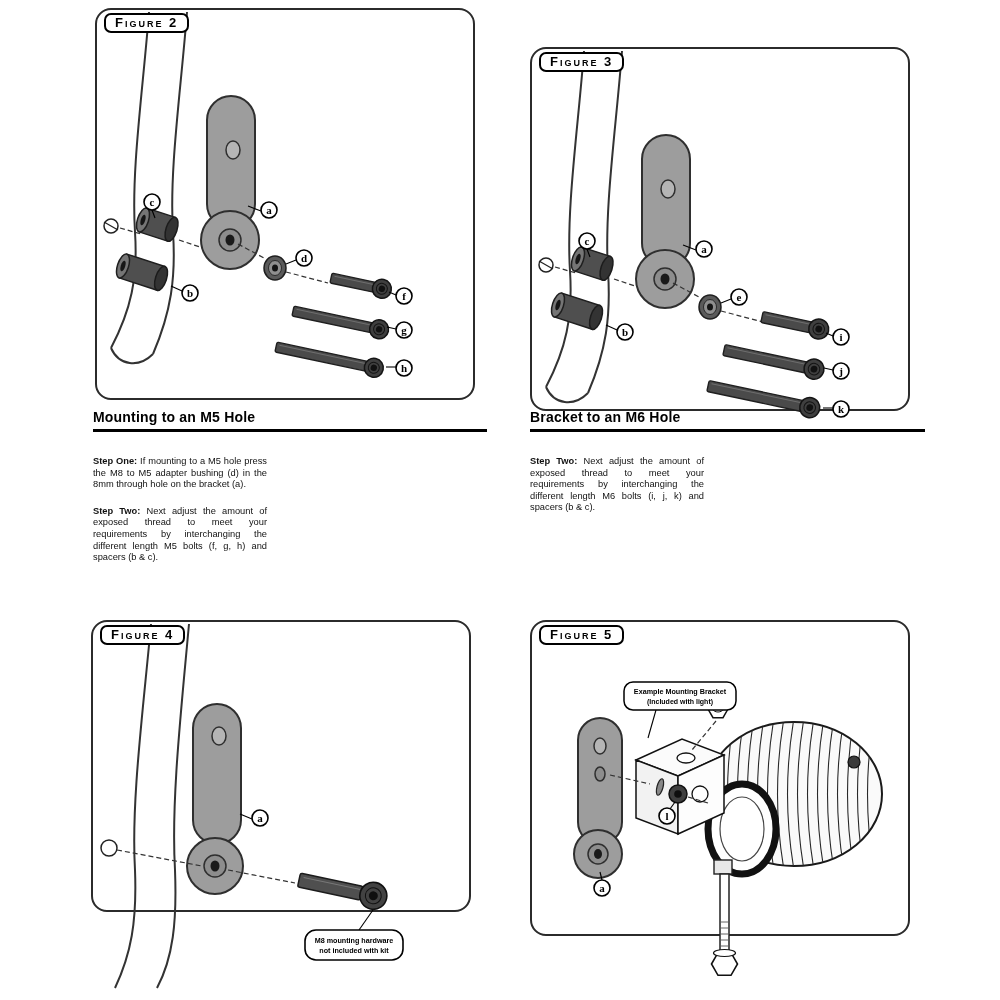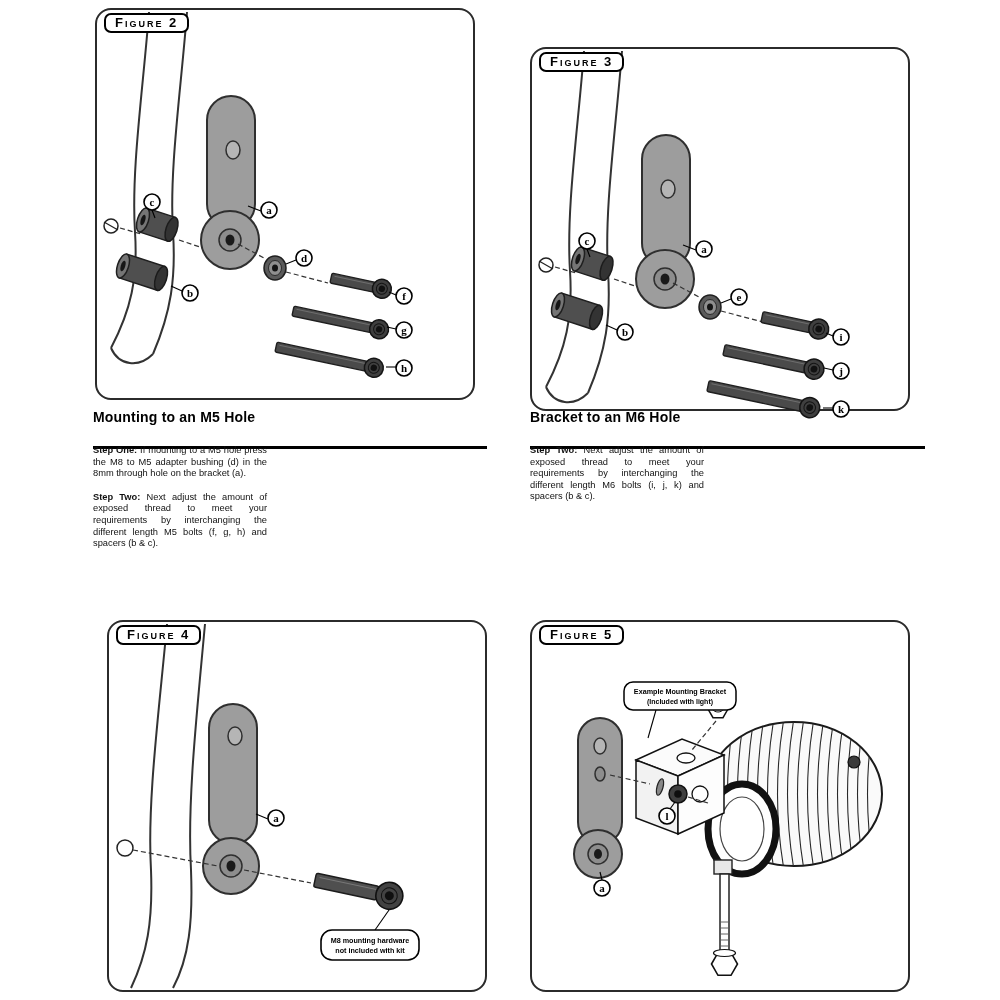--- a/index.html
+++ b/index.html
@@ -15,24 +15,24 @@
   .badge {
     position:absolute; top:3px; left:7px; z-index:2;
     border:2px solid #000; border-radius:7px; background:#fff;
     padding:0 9px 1px 9px;
     font-weight:bold; font-size:13px; letter-spacing:2px;
     font-variant:small-caps; color:#000; white-space:nowrap;
   }
 
   .heading {
     position:absolute; font-size:14px; font-weight:bold; color:#000;
-    border-bottom:3px solid #000; padding-bottom:21px; letter-spacing:0.2px;
+    border-bottom:3px solid #000; padding-bottom:4px; letter-spacing:0.2px;
   }
   .steps { position:absolute; width:174px; font-size:9.3px; line-height:11.6px; text-align:justify; }
-  .steps p { margin:4px 0 12px 0; }
+  .steps p { margin:15px 0 12px 0; }
   .steps b { font-weight:bold; }
 
   text.lbl { font-family:"Liberation Serif", serif; font-weight:bold; font-size:11px; text-anchor:middle; }
   text.callout-line { font-family:"Liberation Sans", sans-serif; font-weight:bold; text-anchor:middle; fill:#000; }
   .dash { stroke:#333; stroke-width:1.2; stroke-dasharray:5 3; fill:none; }
   .leader { stroke:#000; stroke-width:1.1; fill:none; }
   .labelc { fill:#fff; stroke:#000; stroke-width:1.6; }
   .fork { fill:none; stroke:#333; stroke-width:2; }
 </style>
 </head>
@@ -249,21 +249,21 @@
   <div class="steps" style="left:93px; top:441px;">
     <p><b>Step One:</b> <span>If mounting to a M5 hole press the M8 to M5 adapter bushing (d) in the 8mm through hole on the bracket (a).</span></p>
     <p><b>Step Two:</b> <span>Next adjust the amount of exposed thread to meet your requirements by interchanging the different length M5 bolts (f, g, h) and spacers (b &amp; c).</span></p>
   </div>
 
   <div class="heading" style="left:530px; top:409px; width:395px;">Bracket to an M6 Hole</div>
   <div class="steps" style="left:530px; top:441px;">
     <p><b>Step Two:</b> <span>Next adjust the amount of exposed thread to meet your requirements by interchanging the different length M6 bolts (i, j, k) and spacers (b &amp; c).</span></p>
   </div>
 
-  <div class="panel" style="left:107px; top:620px; width:380px; height:372px;">
+  <div class="panel" style="left:91px; top:620px; width:380px; height:292px;">
     <div class="badge">Figure 4</div>
     <svg width="376" height="368" viewBox="0 0 376 368">
       <g>
         <path class="fork" d="M58,2 C50,90 38,180 42,248 C44,300 38,332 22,366"></path>
         <path class="fork" d="M96,2 C88,90 78,180 82,248 C84,300 80,336 64,366"></path>
       </g>
       <circle cx="16" cy="226" r="8" fill="#fff" stroke="#222" stroke-width="1.5"></circle>
       <g>
         <rect x="100" y="82" width="48" height="140" rx="24" fill="#9d9d9d" stroke="#2f2f2f" stroke-width="2"></rect>
         <circle cx="122" cy="244" r="28" fill="#9d9d9d" stroke="#2f2f2f" stroke-width="2"></circle>
@@ -287,21 +287,21 @@
       </g>
       <g>
         <line class="leader" x1="280" y1="288" x2="266" y2="308"></line>
         <rect x="212" y="308" width="98" height="30" rx="11" fill="#fff" stroke="#000" stroke-width="1.6"></rect>
         <text class="callout-line" x="261" y="321" font-size="7.2">M8 mounting hardware</text>
         <text class="callout-line" x="261" y="331" font-size="7.2">not included with kit</text>
       </g>
     </svg>
   </div>
 
-  <div class="panel" style="left:530px; top:620px; width:380px; height:372px;">
+  <div class="panel" style="left:530px; top:620px; width:380px; height:316px;">
     <div class="badge">Figure 5</div>
     <svg width="376" height="368" viewBox="0 0 376 368">
       <defs>
         <clipPath id="lightclip">
             <ellipse cx="262" cy="172" rx="88" ry="72"></ellipse>
           </clipPath>
       </defs>
 
       <g>
         <ellipse cx="262" cy="172" rx="88" ry="72" fill="#fafafa" stroke="#1a1a1a" stroke-width="2"></ellipse>

